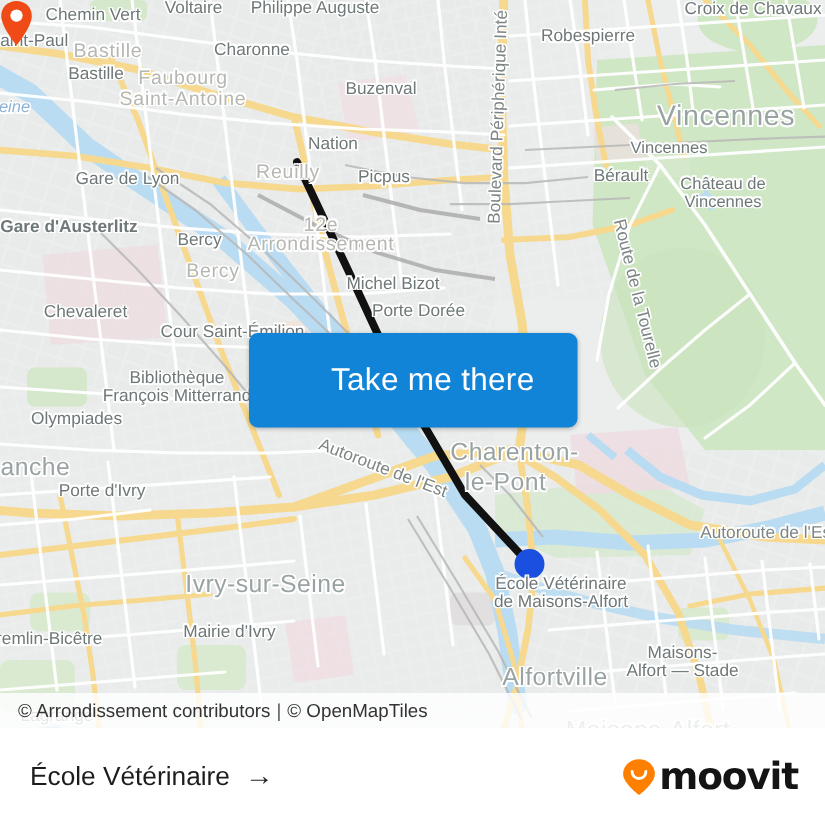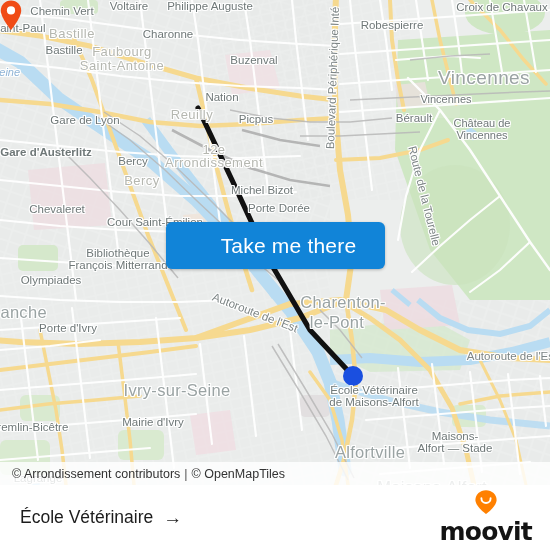--- a/index.html
+++ b/index.html
@@ -41,21 +41,21 @@
 
   
   #dest-marker{position:absolute;left:187px;top:79px;width:22px;height:31px;}
   #orig-marker{
     position:absolute;left:343px;top:366px;width:20px;height:20px;
     border-radius:50%;background:#1a4fe0;
   }
 
   
   #cta{
-    position:absolute;left:166px;top:222px;width:219px;height:47px;
+    position:absolute;left:166px;top:222px;width:219px;height:63px;
     background:#1184d8;border:none;border-radius:6px;
     color:#fff;font-size:21px;font-family:"Liberation Sans",sans-serif;
     letter-spacing:.2px;cursor:pointer;
     box-shadow:0 1px 3px rgba(0,0,0,.25);
     display:flex;align-items:center;justify-content:center;padding-left:32px;
   }
 
   
   #attrib{
     position:absolute;left:0;top:462px;width:550px;height:23px;
@@ -72,21 +72,21 @@
     position:absolute;left:0;top:485px;width:550px;height:65px;
     background:#ffffff;
     display:flex;align-items:center;
     box-sizing:border-box;padding:0 18px 0 20px;
   }
   #route-title{
     display:flex;align-items:center;gap:10px;
     font-size:17.5px;color:#1c1c1c;white-space:nowrap;
   }
   #route-arrow{font-size:19px;color:#1c1c1c;line-height:1;}
-  #brand{margin-left:auto;display:flex;align-items:center;gap:2px;flex-direction:column;}
+  #brand{margin-left:auto;display:flex;align-items:center;gap:2px;}
   #brand-word{
     font-size:25px;font-weight:bold;color:#141414;letter-spacing:-.8px;
     font-family:"DejaVu Sans",sans-serif;
   }
 </style>
 </head>
 <body>
 
 <div id="app">
 

